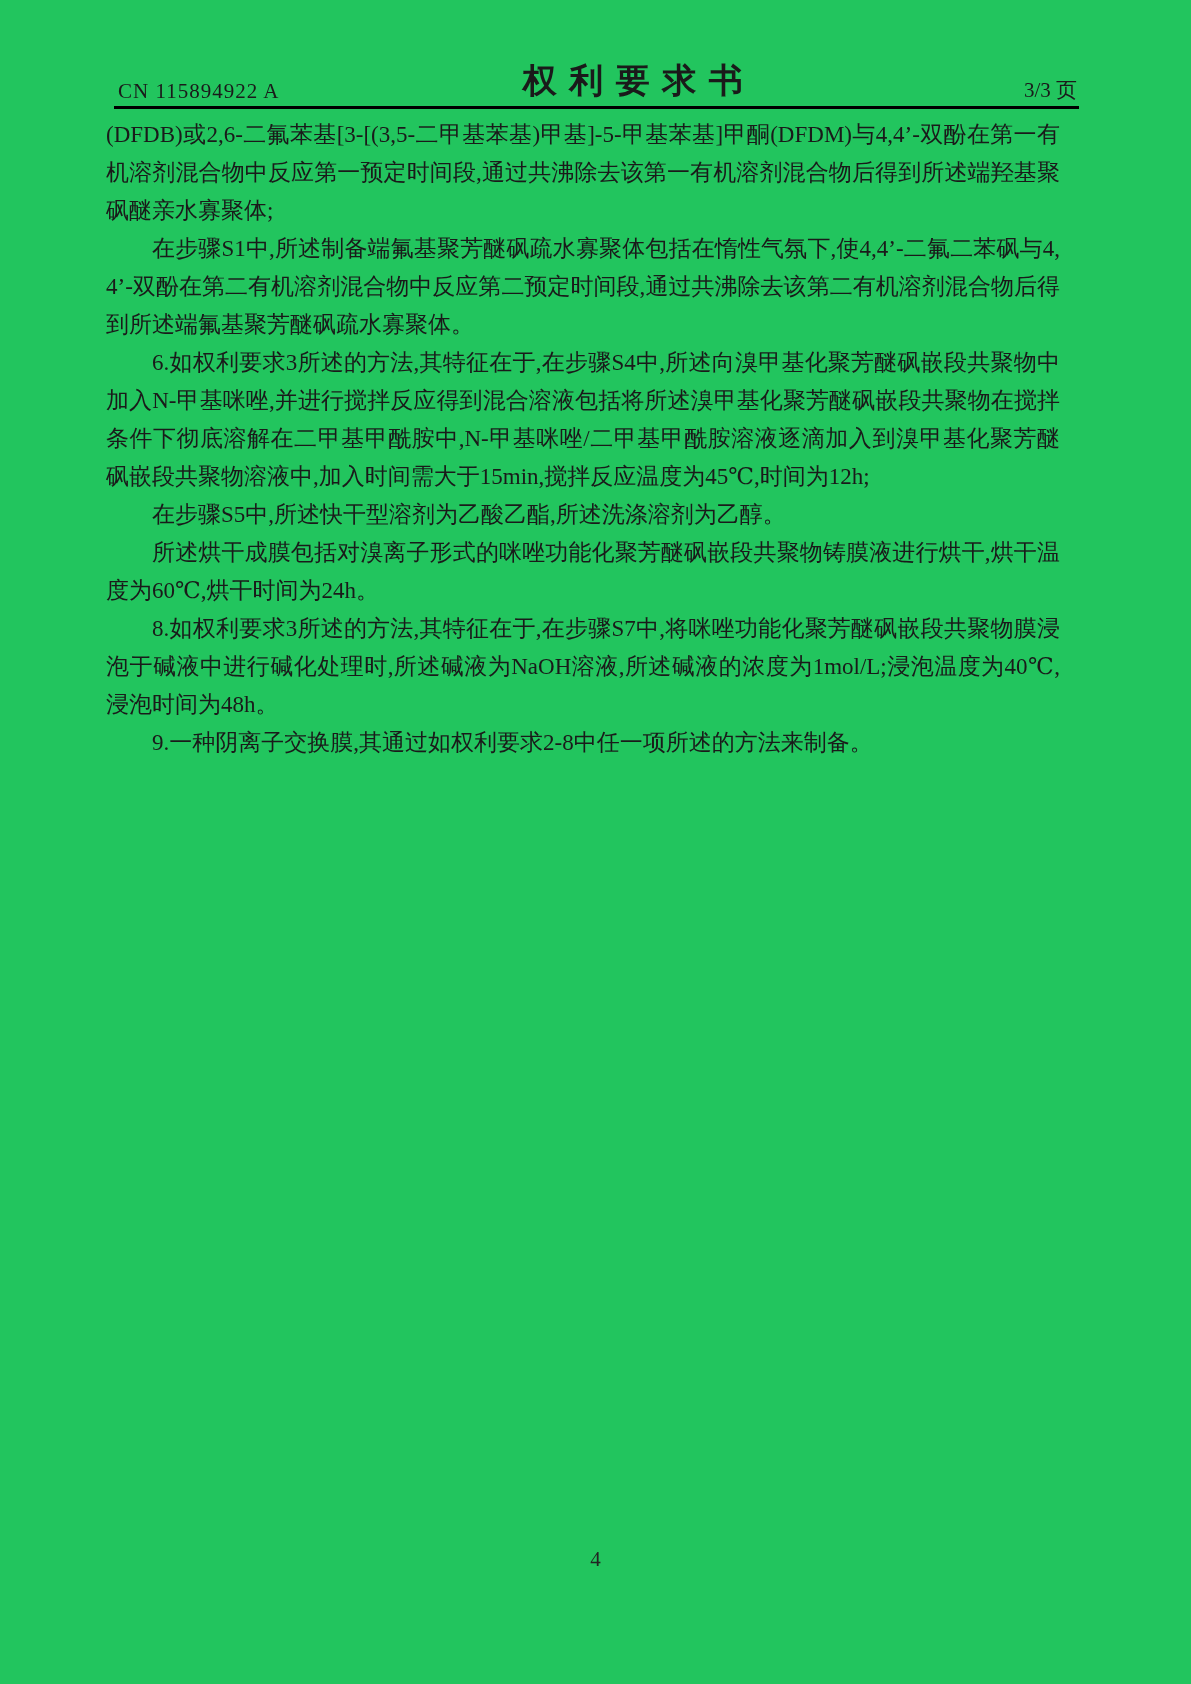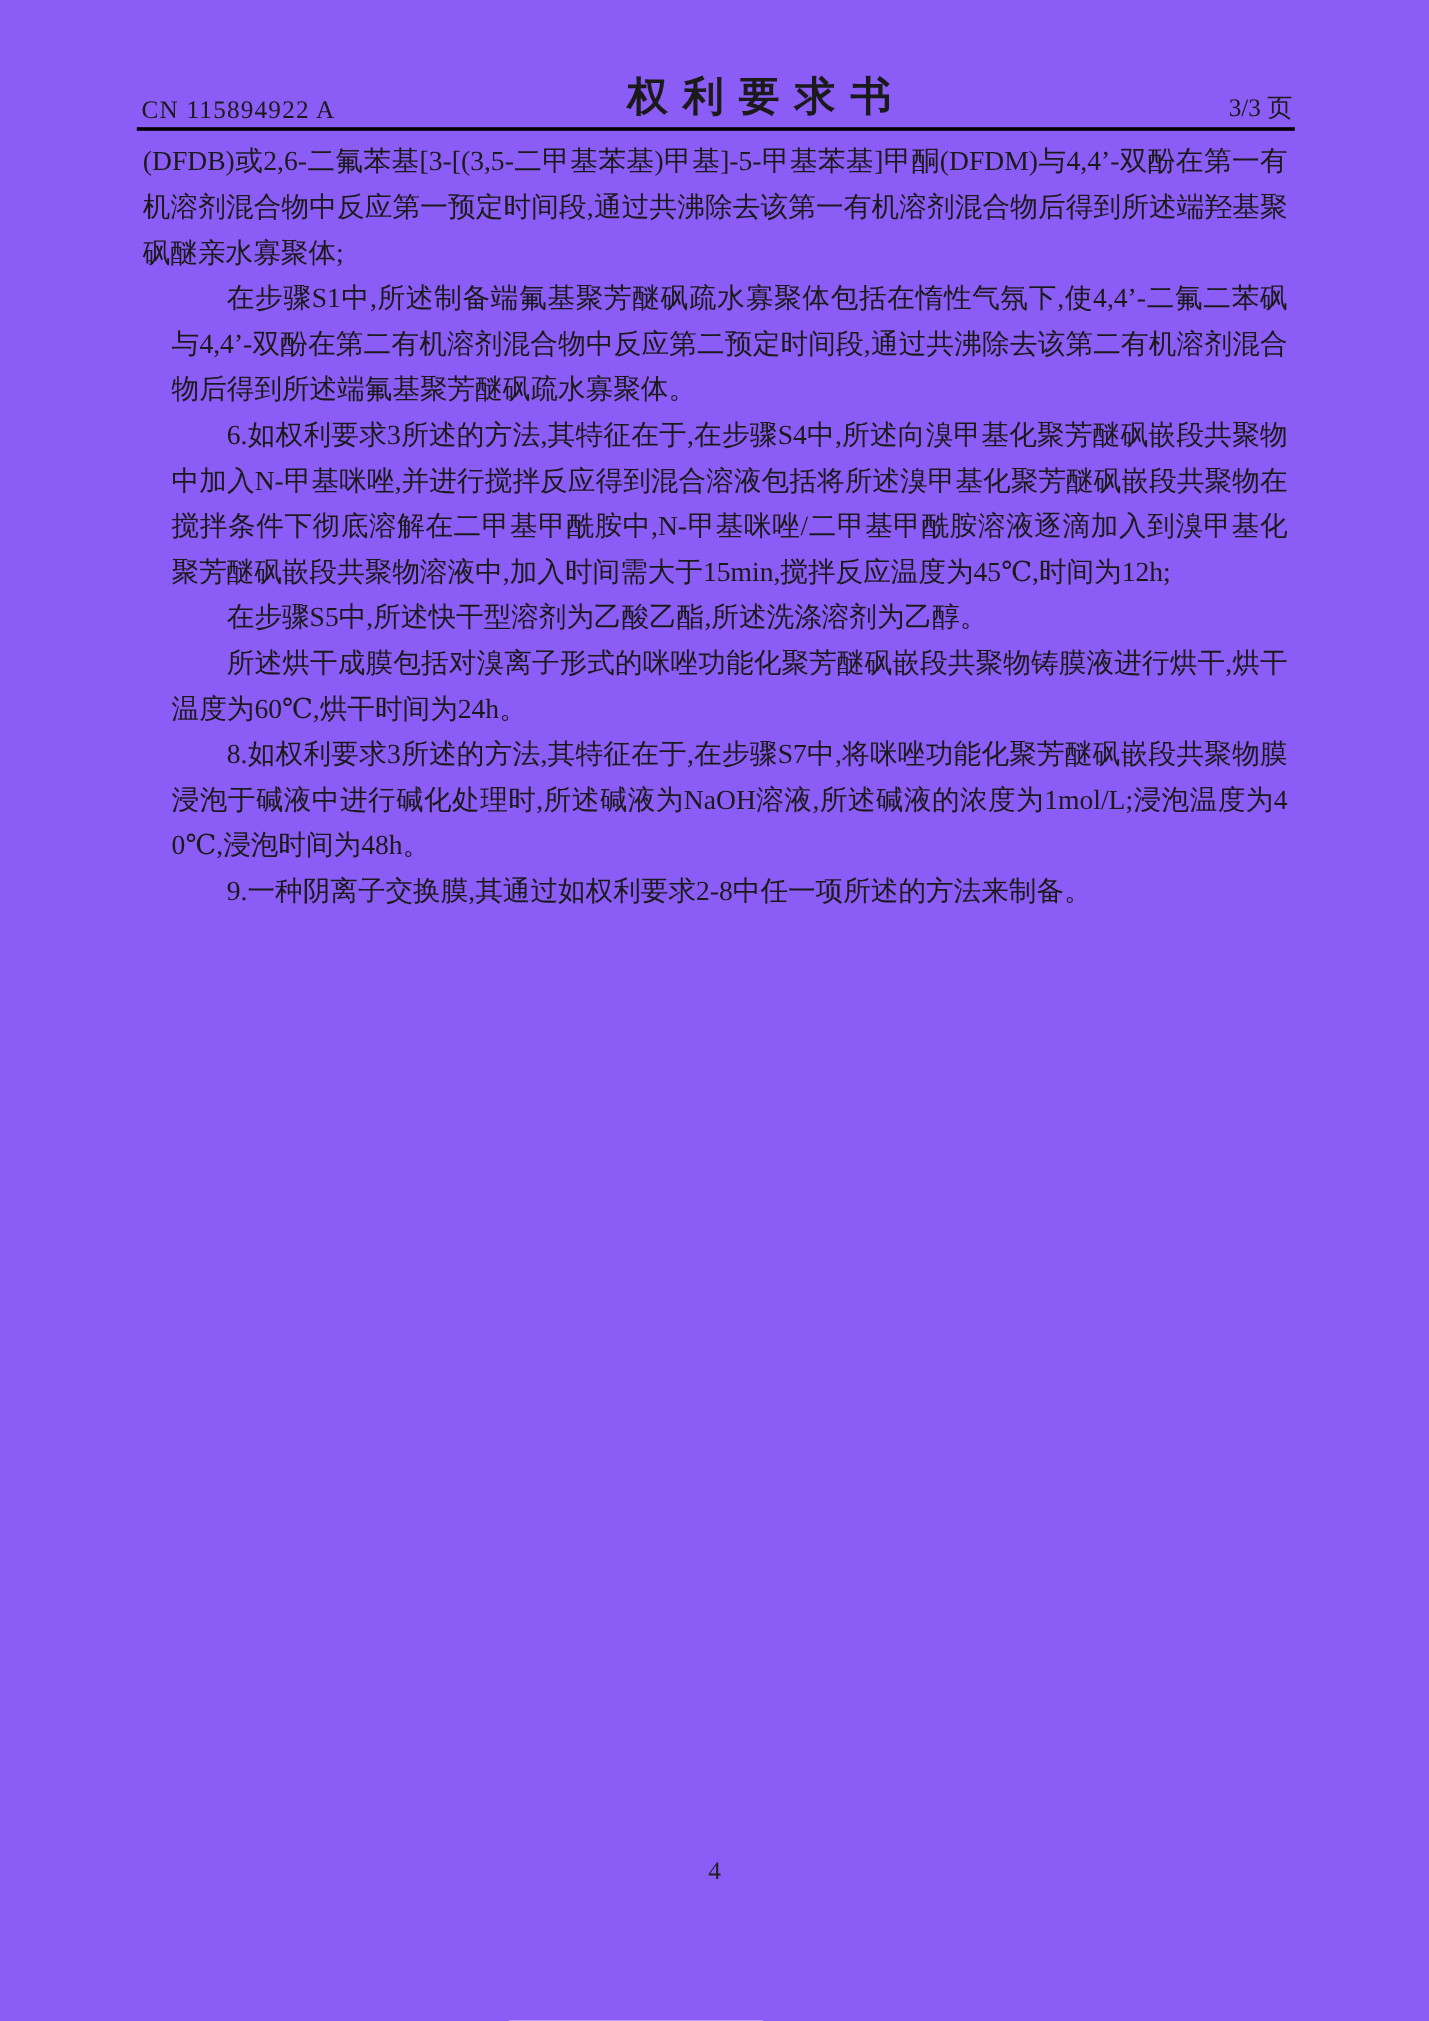--- a/index.html
+++ b/index.html
@@ -5,21 +5,21 @@
   html, body {
     margin: 0;
     padding: 0;
     background: #ffffff;
   }
   .page {
     position: relative;
     width: 1191px;
     height: 1684px;
     margin: 0 auto;
-    background: #8b5cf6;
+    background: #22c55e;
     font-family: "Liberation Serif", "DejaVu Serif", serif;
     color: #1a1a1a;
     overflow: hidden;
     box-sizing: border-box;
   }
   .header {
     position: absolute;
     top: 58px;
     left: 118px;
     right: 114px;
@@ -50,34 +50,33 @@
     left: 114px;
     right: 112px;
     height: 0;
     border: none;
     border-top: 3px solid #000000;
     margin: 0;
   }
   .claims-body {
     position: absolute;
     top: 116px;
-    left: 119px;
+    left: 106px;
     width: 954px;
   }
   .para {
     margin: 0;
     font-size: 23px;
     line-height: 38px;
     text-align: justify;
     text-justify: inter-ideograph;
     word-break: break-all;
   }
   .para.indent {
     text-indent: 2em;
-    margin-left: 24px;
   }
   .footer {
     position: absolute;
     bottom: 112px;
     left: 0;
     width: 100%;
     text-align: center;
   }
   .page-number {
     font-size: 21px;

